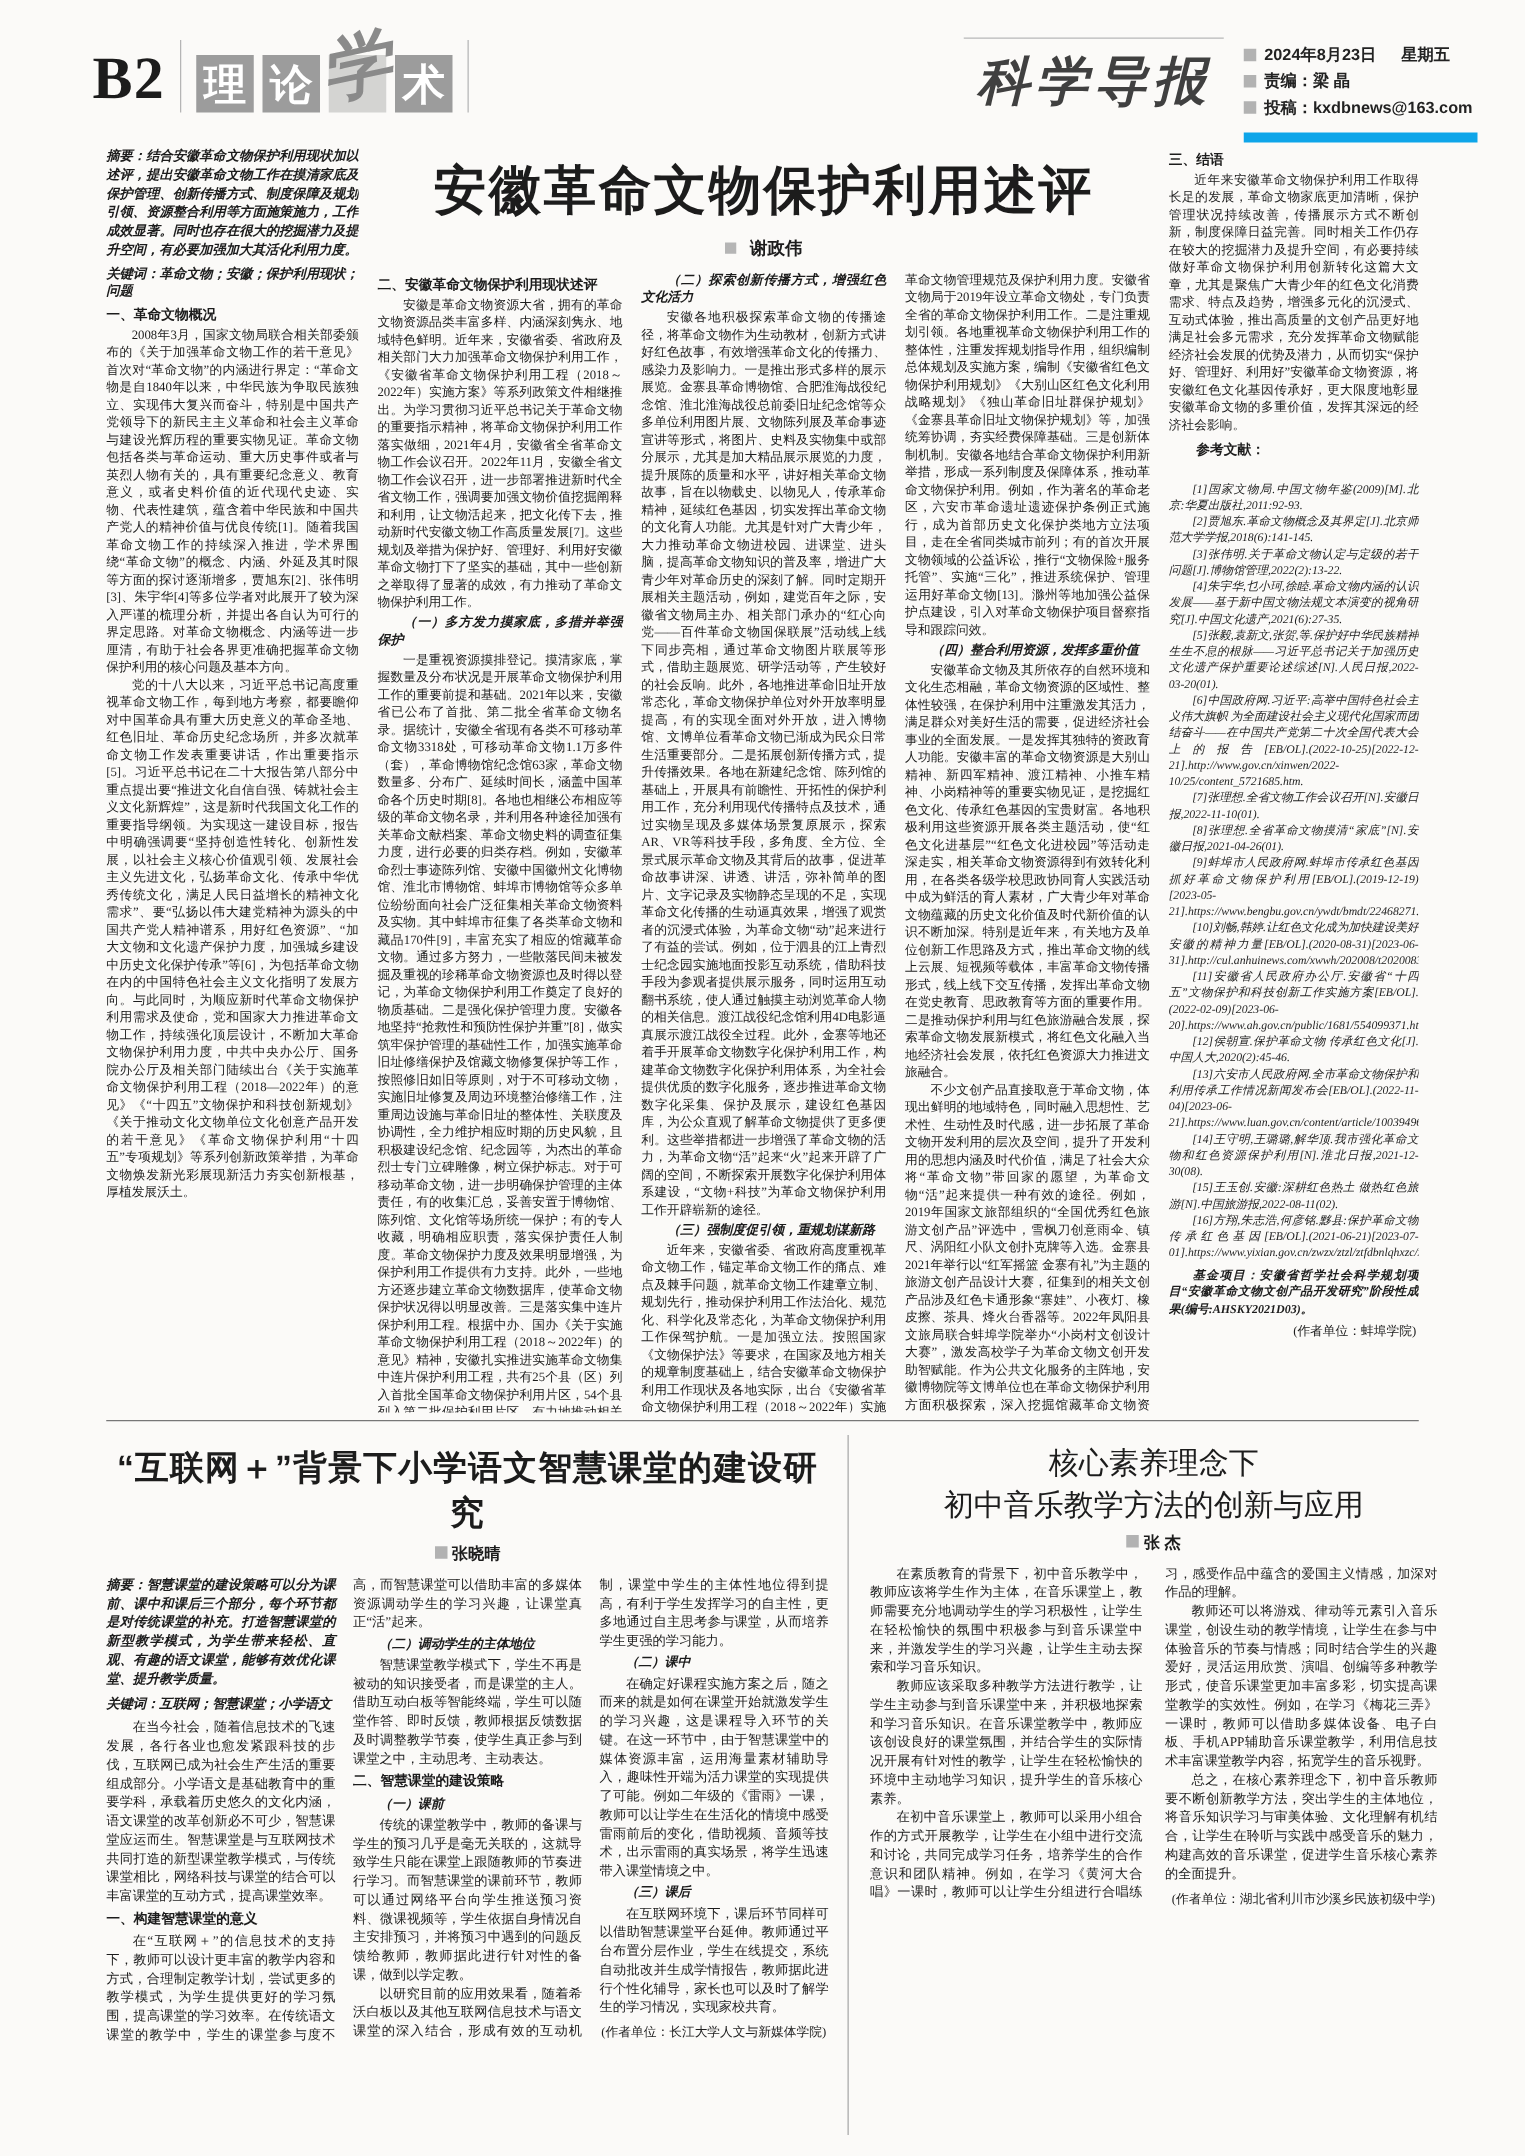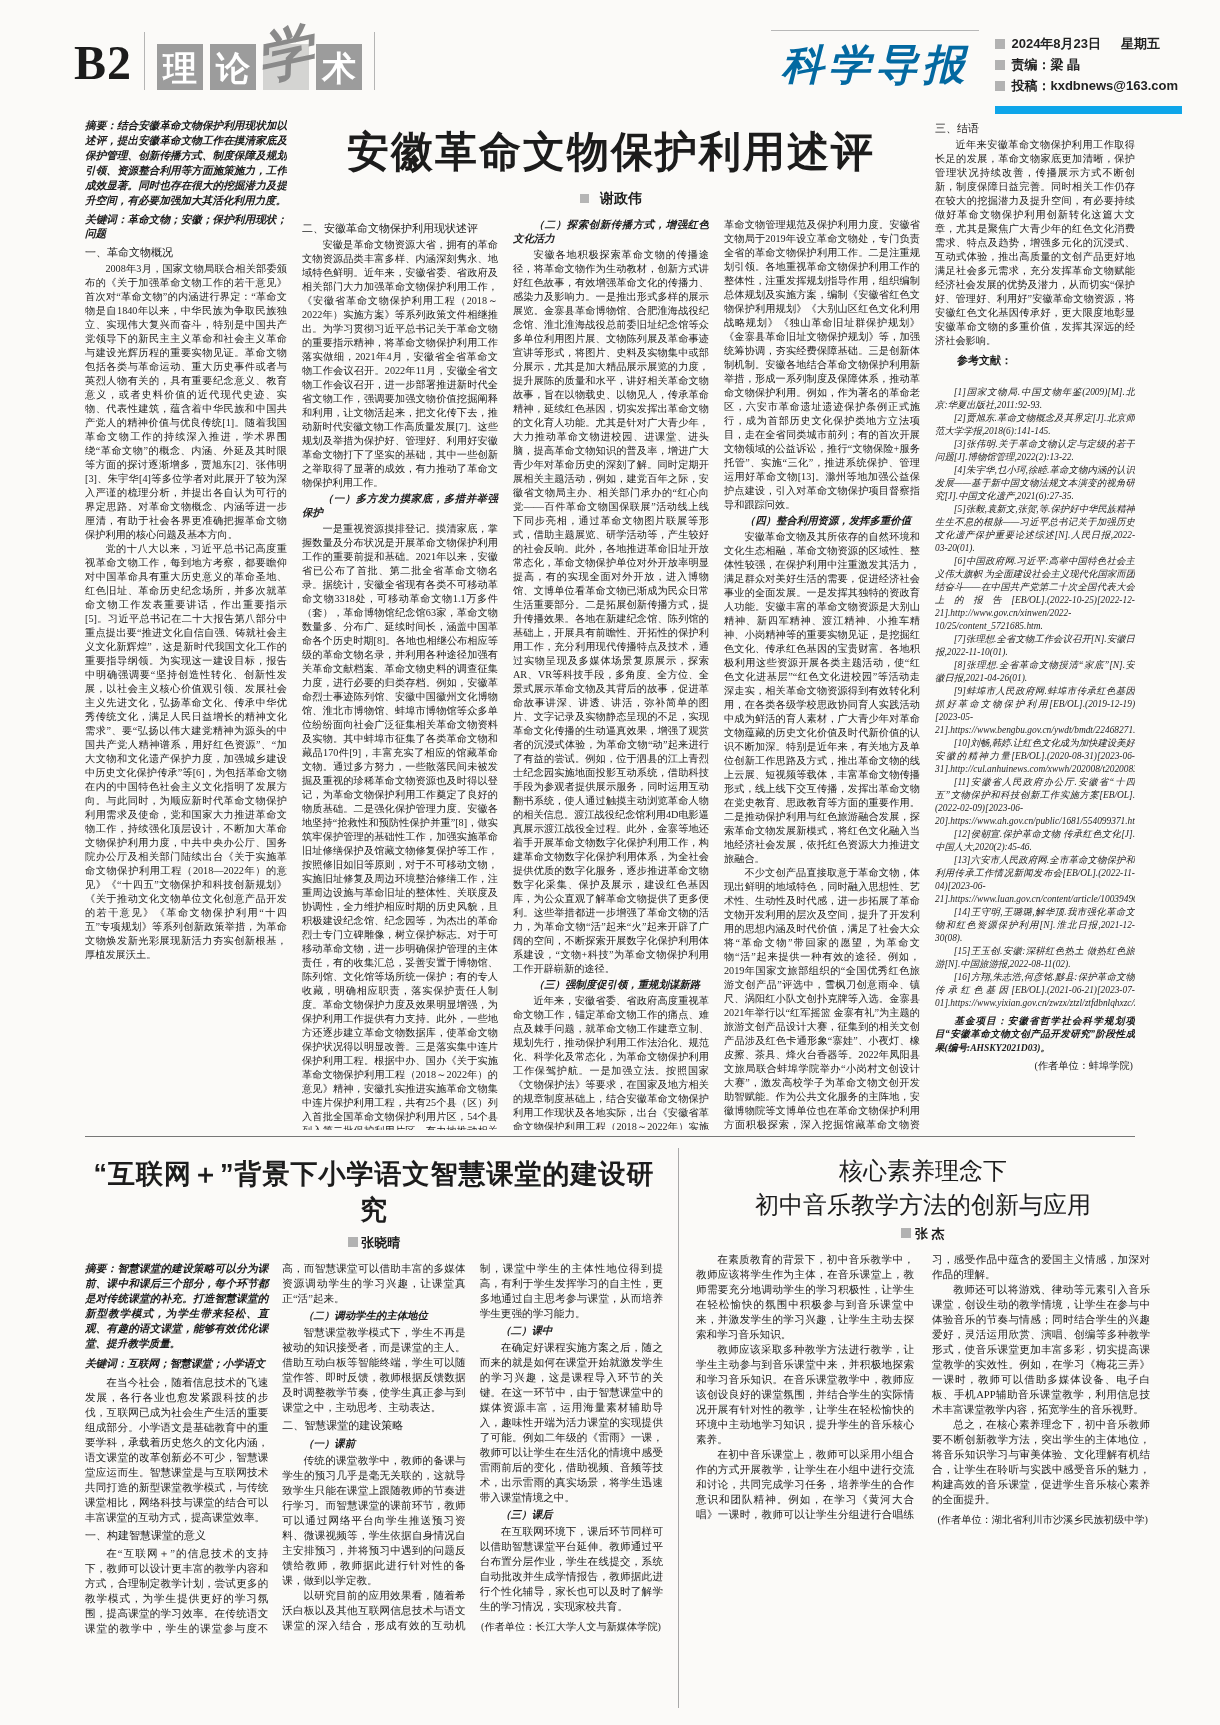--- a/index.html
+++ b/index.html
@@ -12,42 +12,42 @@
   .vr{width:1px;height:58px;background:#b5b5b5;margin:0 12px;}
   .logoboxes{display:flex;gap:7px;align-items:center;}
   .lbox{width:46px;height:46px;background:#9c9c9c;color:#ffffff;text-align:center;line-height:48px;
         font-family:"Liberation Sans","DejaVu Sans",sans-serif;font-weight:bold;font-size:34px;}
   .lbox.xue{background:#d4d4d2;color:#8a8a8a;position:relative;overflow:visible;}
   .lbox.xue span{position:absolute;left:-6px;top:-14px;font-family:"Liberation Serif",serif;
         font-style:italic;font-weight:bold;font-size:56px;transform:rotate(-12deg);display:block;}
   .hright{position:absolute;right:0;top:4px;display:flex;gap:16px;align-items:flex-start;}
   .masthead{border-top:1px solid #b8b8b8;padding:6px 10px 0 10px;}
   .masthead .mh{font-family:Liberation Sans, sans-serif;font-style:italic;font-weight:bold;
-        font-size:42px;color:#0369a1;letter-spacing:5px;}
+        font-size:42px;color:#404040;letter-spacing:5px;}
   .pubinfo{border-bottom:8px solid #0ea5e9;padding:2px 4px 8px 0;}
   .publine{display:flex;align-items:center;gap:6px;margin:3px 0;
         font-family:"Liberation Sans","DejaVu Sans",sans-serif;font-weight:bold;font-size:13px;color:#222;}
   .sqicon{display:inline-block;width:10px;height:10px;background:#b2b2b2;}
   .datesp{margin-left:14px;}
   
   .main{position:absolute;top:118px;left:85px;width:1050px;height:1012px;display:flex;gap:15px;}
   .mcol{overflow:hidden;height:100%;}
   .mcol1{width:202px;}
   .mmid{width:618px;display:flex;flex-direction:column;}
   .mtitle{font-family:"Liberation Sans","DejaVu Sans",sans-serif;font-weight:bold;font-size:42px;
         text-align:center;letter-spacing:2px;margin:6px 0 10px 0;}
   .byline{text-align:center;font-family:"Liberation Sans",sans-serif;font-weight:bold;font-size:14px;margin-bottom:10px;}
   .byline .sqicon{width:9px;height:9px;margin-right:7px;background:#b5b5b5;}
   .mflow{flex:1;columns:3;column-gap:15px;overflow:hidden;}
   .mcol5{width:200px;}
   
   .bt{font-size:10.2px;line-height:14px;text-align:justify;}
   .bt div{break-inside:auto;}
   .it-p,.it-cont{text-indent:2em;}
-  .it-h1{font-family:"Liberation Sans",sans-serif;font-weight:normal;font-size:11px;margin:3px 0;text-indent:0;}
+  .it-h1{font-family:"Liberation Sans",sans-serif;font-weight:bold;font-size:11px;margin:3px 0;text-indent:0;}
   .it-h2{font-weight:bold;font-style:italic;font-size:10.4px;text-indent:2em;margin:2px 0;}
   .it-abs{font-weight:bold;font-style:italic;font-size:10.6px;line-height:15px;margin-bottom:5px;}
   .it-kw{font-weight:bold;font-style:italic;font-size:10.6px;margin-bottom:4px;}
   .it-refh{font-family:"Liberation Sans",sans-serif;font-weight:bold;font-size:11px;text-indent:2em;margin:5px 0 19px;}
   .it-ref{font-style:italic;font-size:9.4px;line-height:13px;text-indent:2em;}
   .it-fund{font-weight:bold;font-style:italic;font-size:9.6px;line-height:13.4px;text-indent:2em;margin-top:4px;}
   .it-unit{text-align:right;font-size:10.2px;margin-top:5px;padding-right:2px;text-indent:0;}
   
   .rule-main-bottom{position:absolute;left:85px;width:1050px;top:1136px;border-top:1px solid #777;}
   

